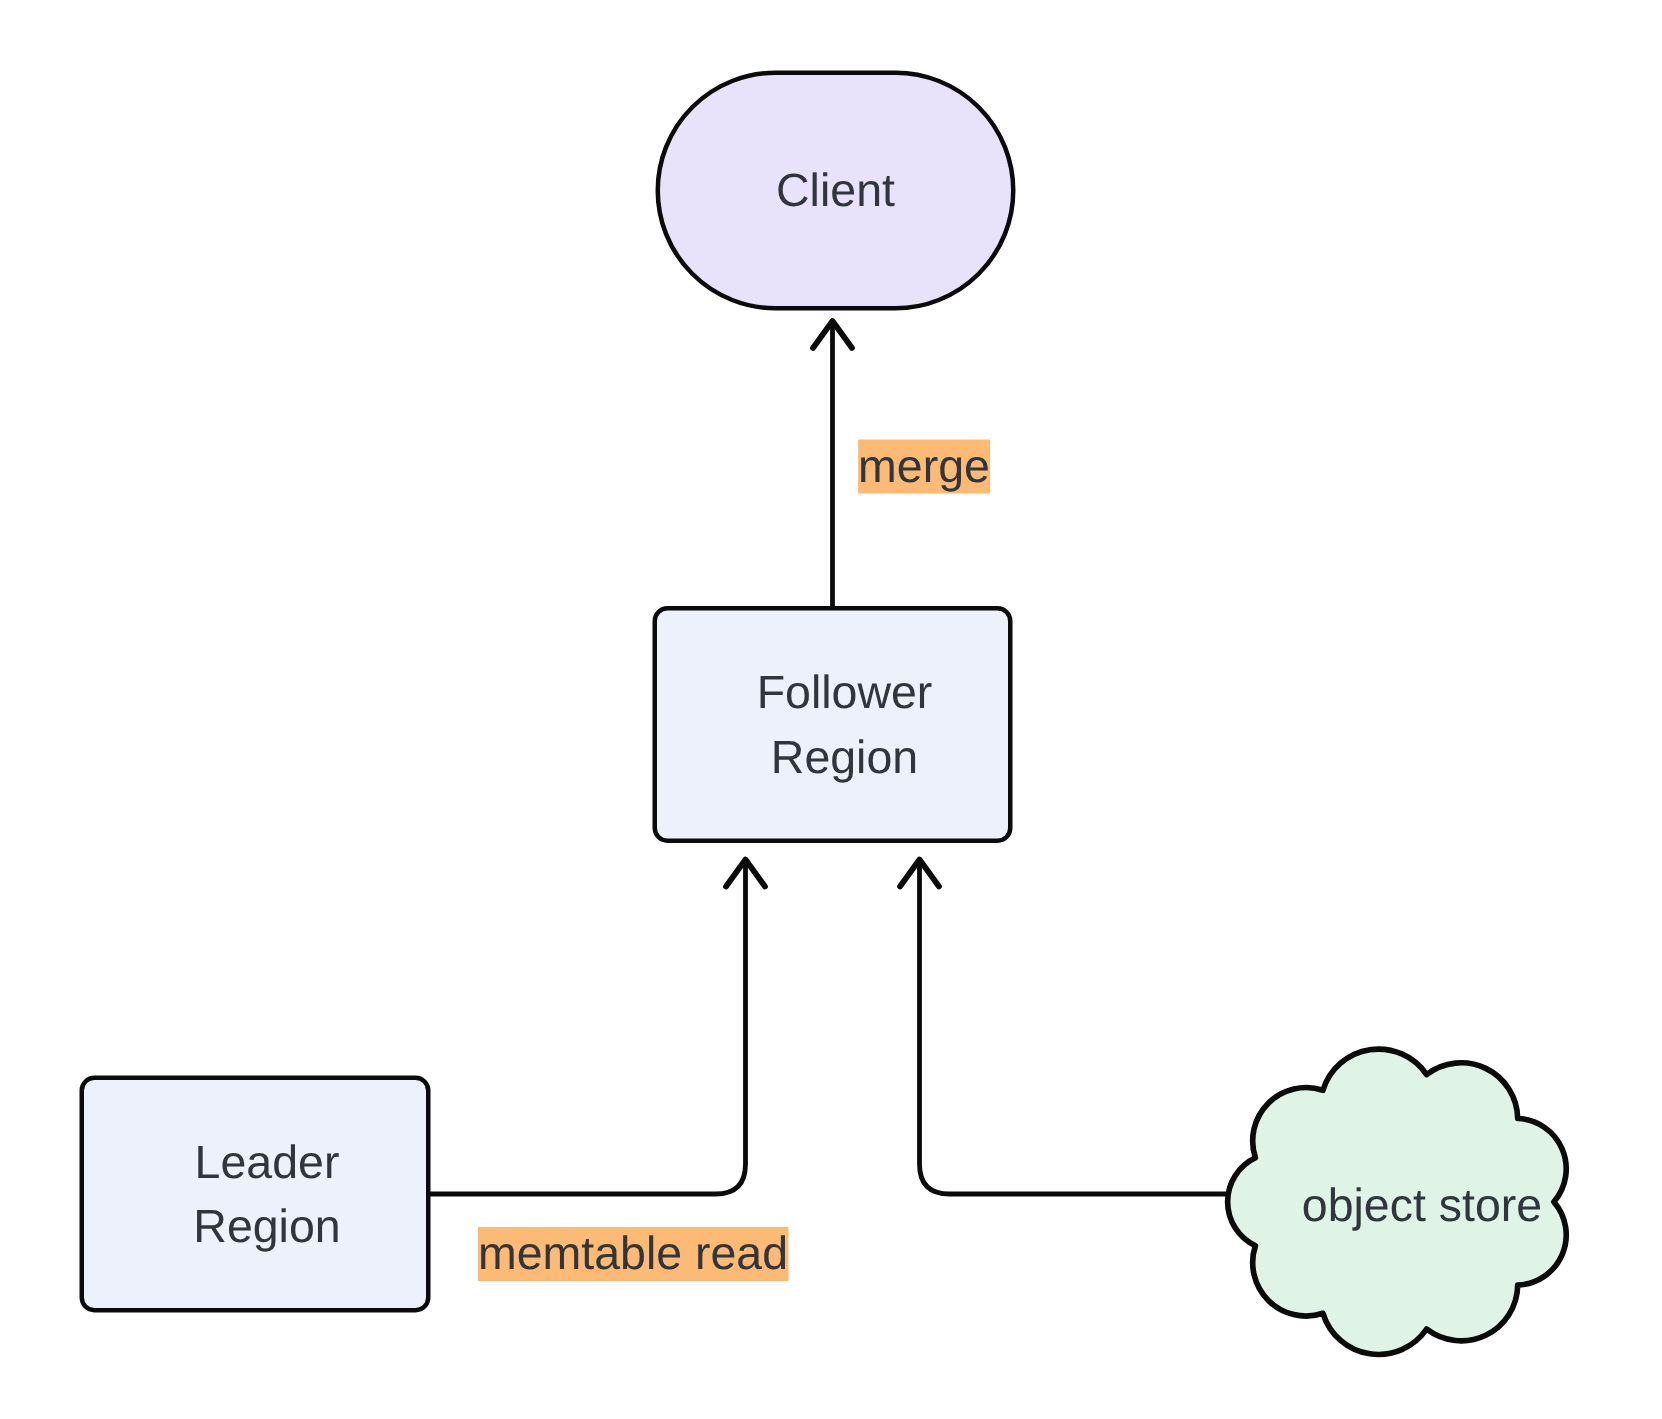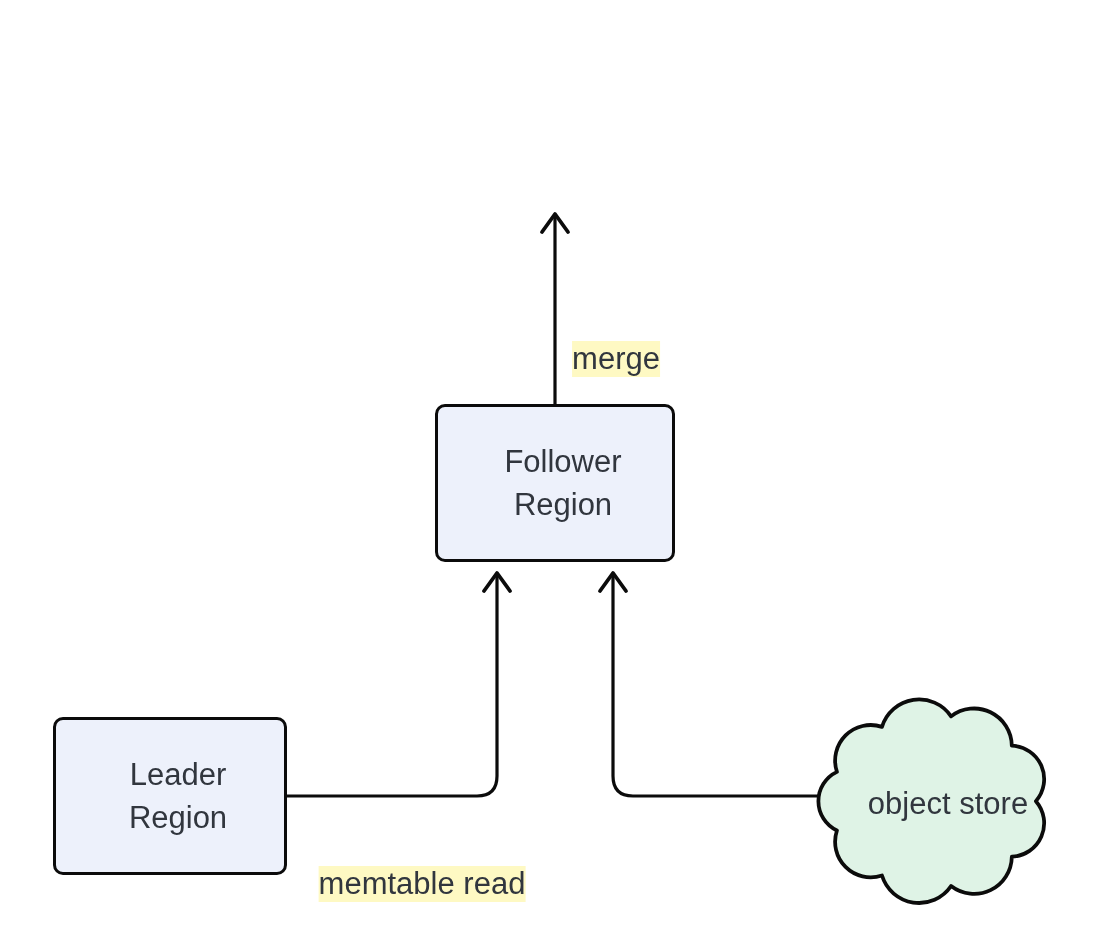--- a/index.html
+++ b/index.html
@@ -79,22 +79,21 @@
     left: 150px; top: 118px;
     transform: translate(-50%, -50%);
     font-size: 31px;
     white-space: nowrap;
   }
   .edge-label {
     position: absolute;
     transform: translate(-50%, -50%);
     font-size: 31px;
     white-space: nowrap;
-    background: #fef9c3;
-    margin-top: 48px;
+    background: #fdba74;
   }
   .edge-label.merge        { left: 616px; top: 311px; }
   .edge-label.memtable     { left: 422px; top: 836px; }
   .edge-label.sst          { left: 691px; top: 835px; }
 </style>
 </head>
 <body>
 
 <div class="canvas">
 
@@ -106,20 +105,23 @@
     <g>
       <path class="shaft" d="M 287 796 L 477 796 Q 497 796 497 776 L 497 575"></path>
       <path class="head" d="M 484 591 L 497 573 L 510 591"></path>
     </g>
     <g>
       <path class="shaft" d="M 842 796 L 633 796 Q 613 796 613 776 L 613 575"></path>
       <path class="head" d="M 600 591 L 613 573 L 626 591"></path>
     </g>
   </svg>
 
+  <div class="node stadium">
+    <span>Client</span>
+  </div>
 
   <div class="node rect follower">
     <span>Follower</span>
     <span>Region</span>
   </div>
 
   <div class="node rect leader">
     <span>Leader</span>
     <span>Region</span>
   </div>

